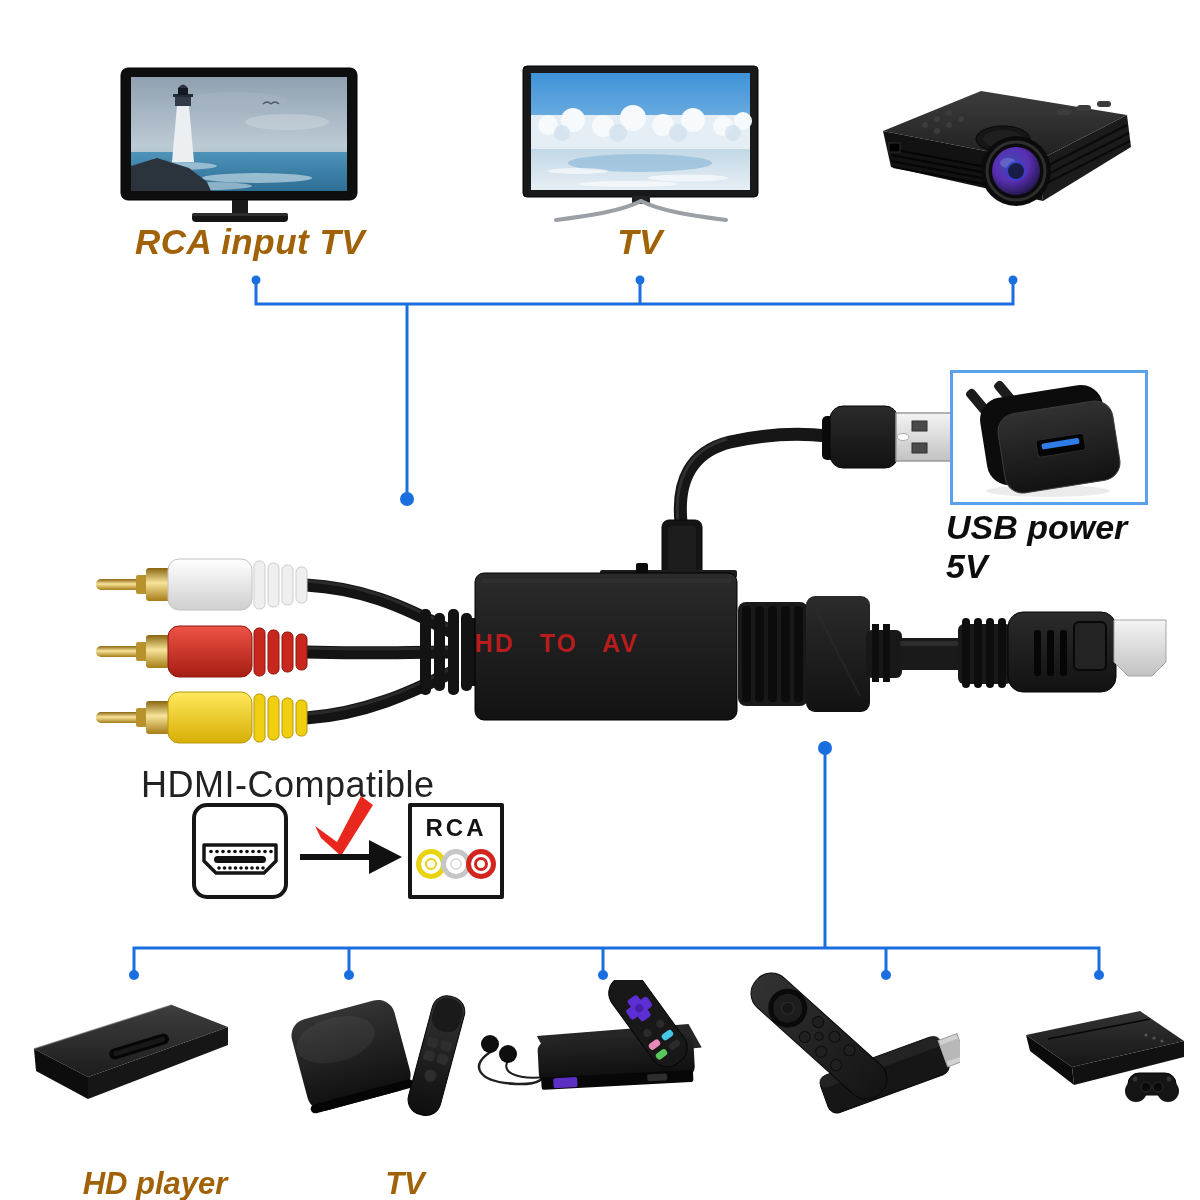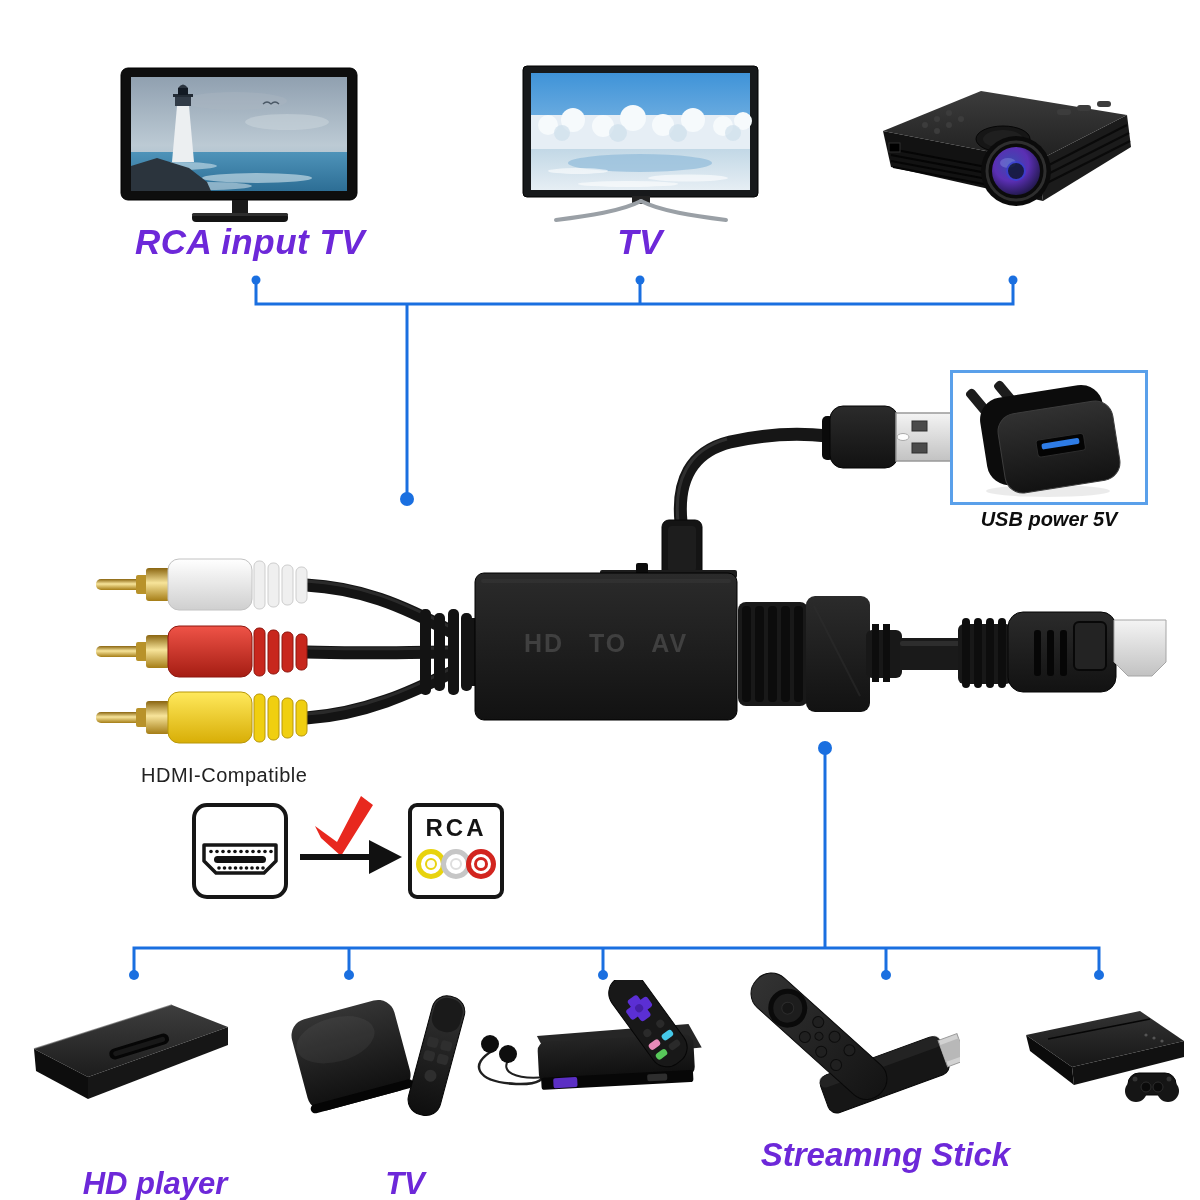--- a/index.html
+++ b/index.html
@@ -1,32 +1,32 @@
 <!DOCTYPE html>
 <html><head>
 <meta charset="utf-8">
 <style>
   html,body{margin:0;padding:0;background:#fff;}
   #canvas{position:relative;width:1200px;height:1200px;background:#ffffff;overflow:hidden;
           font-family:"Liberation Sans",sans-serif;}
   .abs{position:absolute;}
-  .cap{position:absolute;font-style:italic;font-weight:700;color:#6d28d9;text-align:center;}
+  .cap{position:absolute;font-style:italic;font-weight:700;color:#a16207;text-align:center;}
   .cap-top{font-size:35px;letter-spacing:0.5px;}
   .cap-bot{font-size:31px;margin-top:48px;}
   .cap-bot-lg{font-size:33px;}
   #hdmi-compat-heading{position:absolute;left:141px;top:764px;width:300px;
-      font-size:20px;font-weight:400;color:#222;text-align:left;letter-spacing:0.5px;}
-  #hd-to-av{position:absolute;left:475px;top:629px;width:262px;text-align:center;
-      color:#404040;font-size:25px;font-weight:700;letter-spacing:2px;word-spacing:16px;}
+      font-size:36px;font-weight:400;color:#222;text-align:left;letter-spacing:0.5px;}
+  #hd-to-av{position:absolute;left:475px;top:629px;width:262px;
+      color:#b91c1c;font-size:25px;font-weight:700;letter-spacing:2px;word-spacing:16px;}
   #power-box{position:absolute;left:950px;top:370px;width:198px;height:135px;
       border:3px solid #5aa0ea;background:#fff;box-sizing:border-box;}
-  #power-label{position:absolute;left:946px;top:508px;width:206px;text-align:center;
-      font-style:italic;font-weight:700;font-size:20px;color:#0d0d0d;}
+  #power-label{position:absolute;left:946px;top:508px;width:206px;
+      font-style:italic;font-weight:700;font-size:34px;color:#0d0d0d;}
   #rca-badge{position:absolute;left:408px;top:803px;width:96px;height:96px;box-sizing:border-box;
-      border:4px solid #161616;border-radius:9px;background:#fff;}
+      border:4px solid #161616;border-radius:2px;background:#fff;}
   #rca-badge-text{text-align:center;font-weight:700;font-size:24px;letter-spacing:3px;
       color:#141414;margin-top:7px;}
 </style>
 </head>
 <body>
 
 <div id="canvas">
 
   <svg class="abs" style="left:0;top:0" width="1200" height="1200" viewBox="0 0 1200 1200">
     <g stroke="#1a6fe0" stroke-width="3" fill="none">
@@ -513,15 +513,14 @@
       <circle cx="168" cy="96" r="11" fill="#151515"></circle>
       <circle cx="146" cy="92" r="5" fill="#0a0a0a" stroke="#2c2c2c"></circle>
       <circle cx="158" cy="92" r="5" fill="#0a0a0a" stroke="#2c2c2c"></circle>
       <circle cx="135" cy="84" r="2.5" fill="#333"></circle>
         <circle cx="169" cy="84" r="2.5" fill="#333"></circle>
     </g>
   </svg>
 
   <div class="cap cap-bot" style="left:55px;top:1118px;width:200px">HD player</div>
   <div class="cap cap-bot" style="left:320px;top:1118px;width:170px">TV</div>
-  <div class="cap cap-bot-lg cap" style="left:758px;top:1136px;width:255px">Streamıng Stick</div>
 
 </div>
 
 </body></html>

